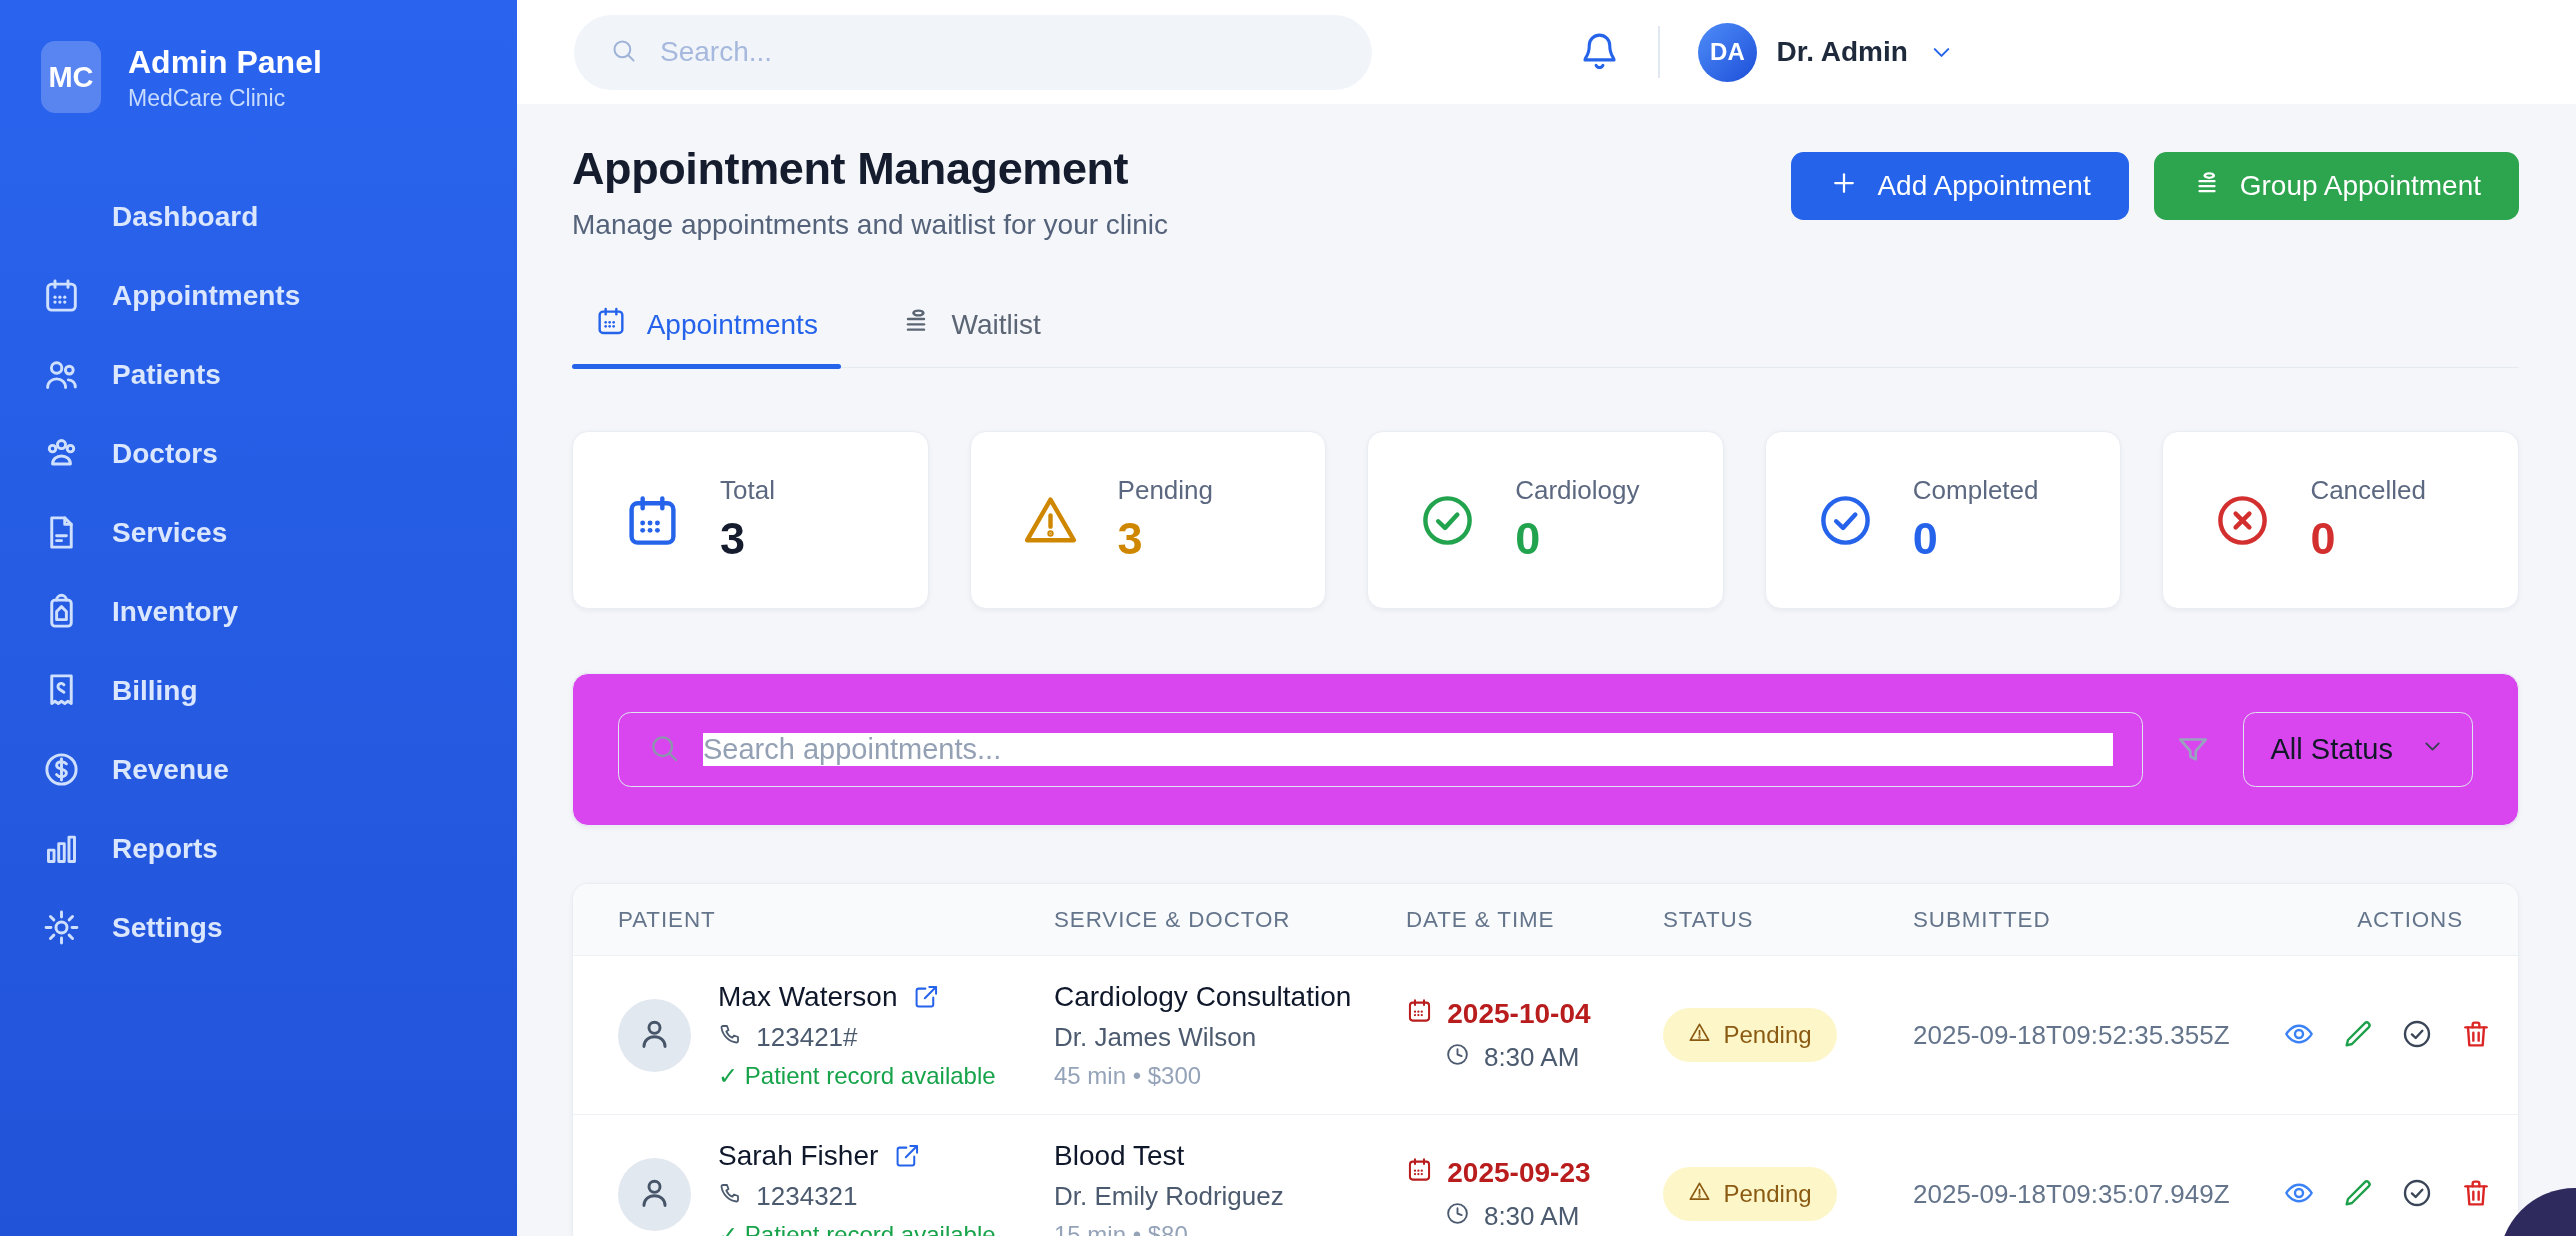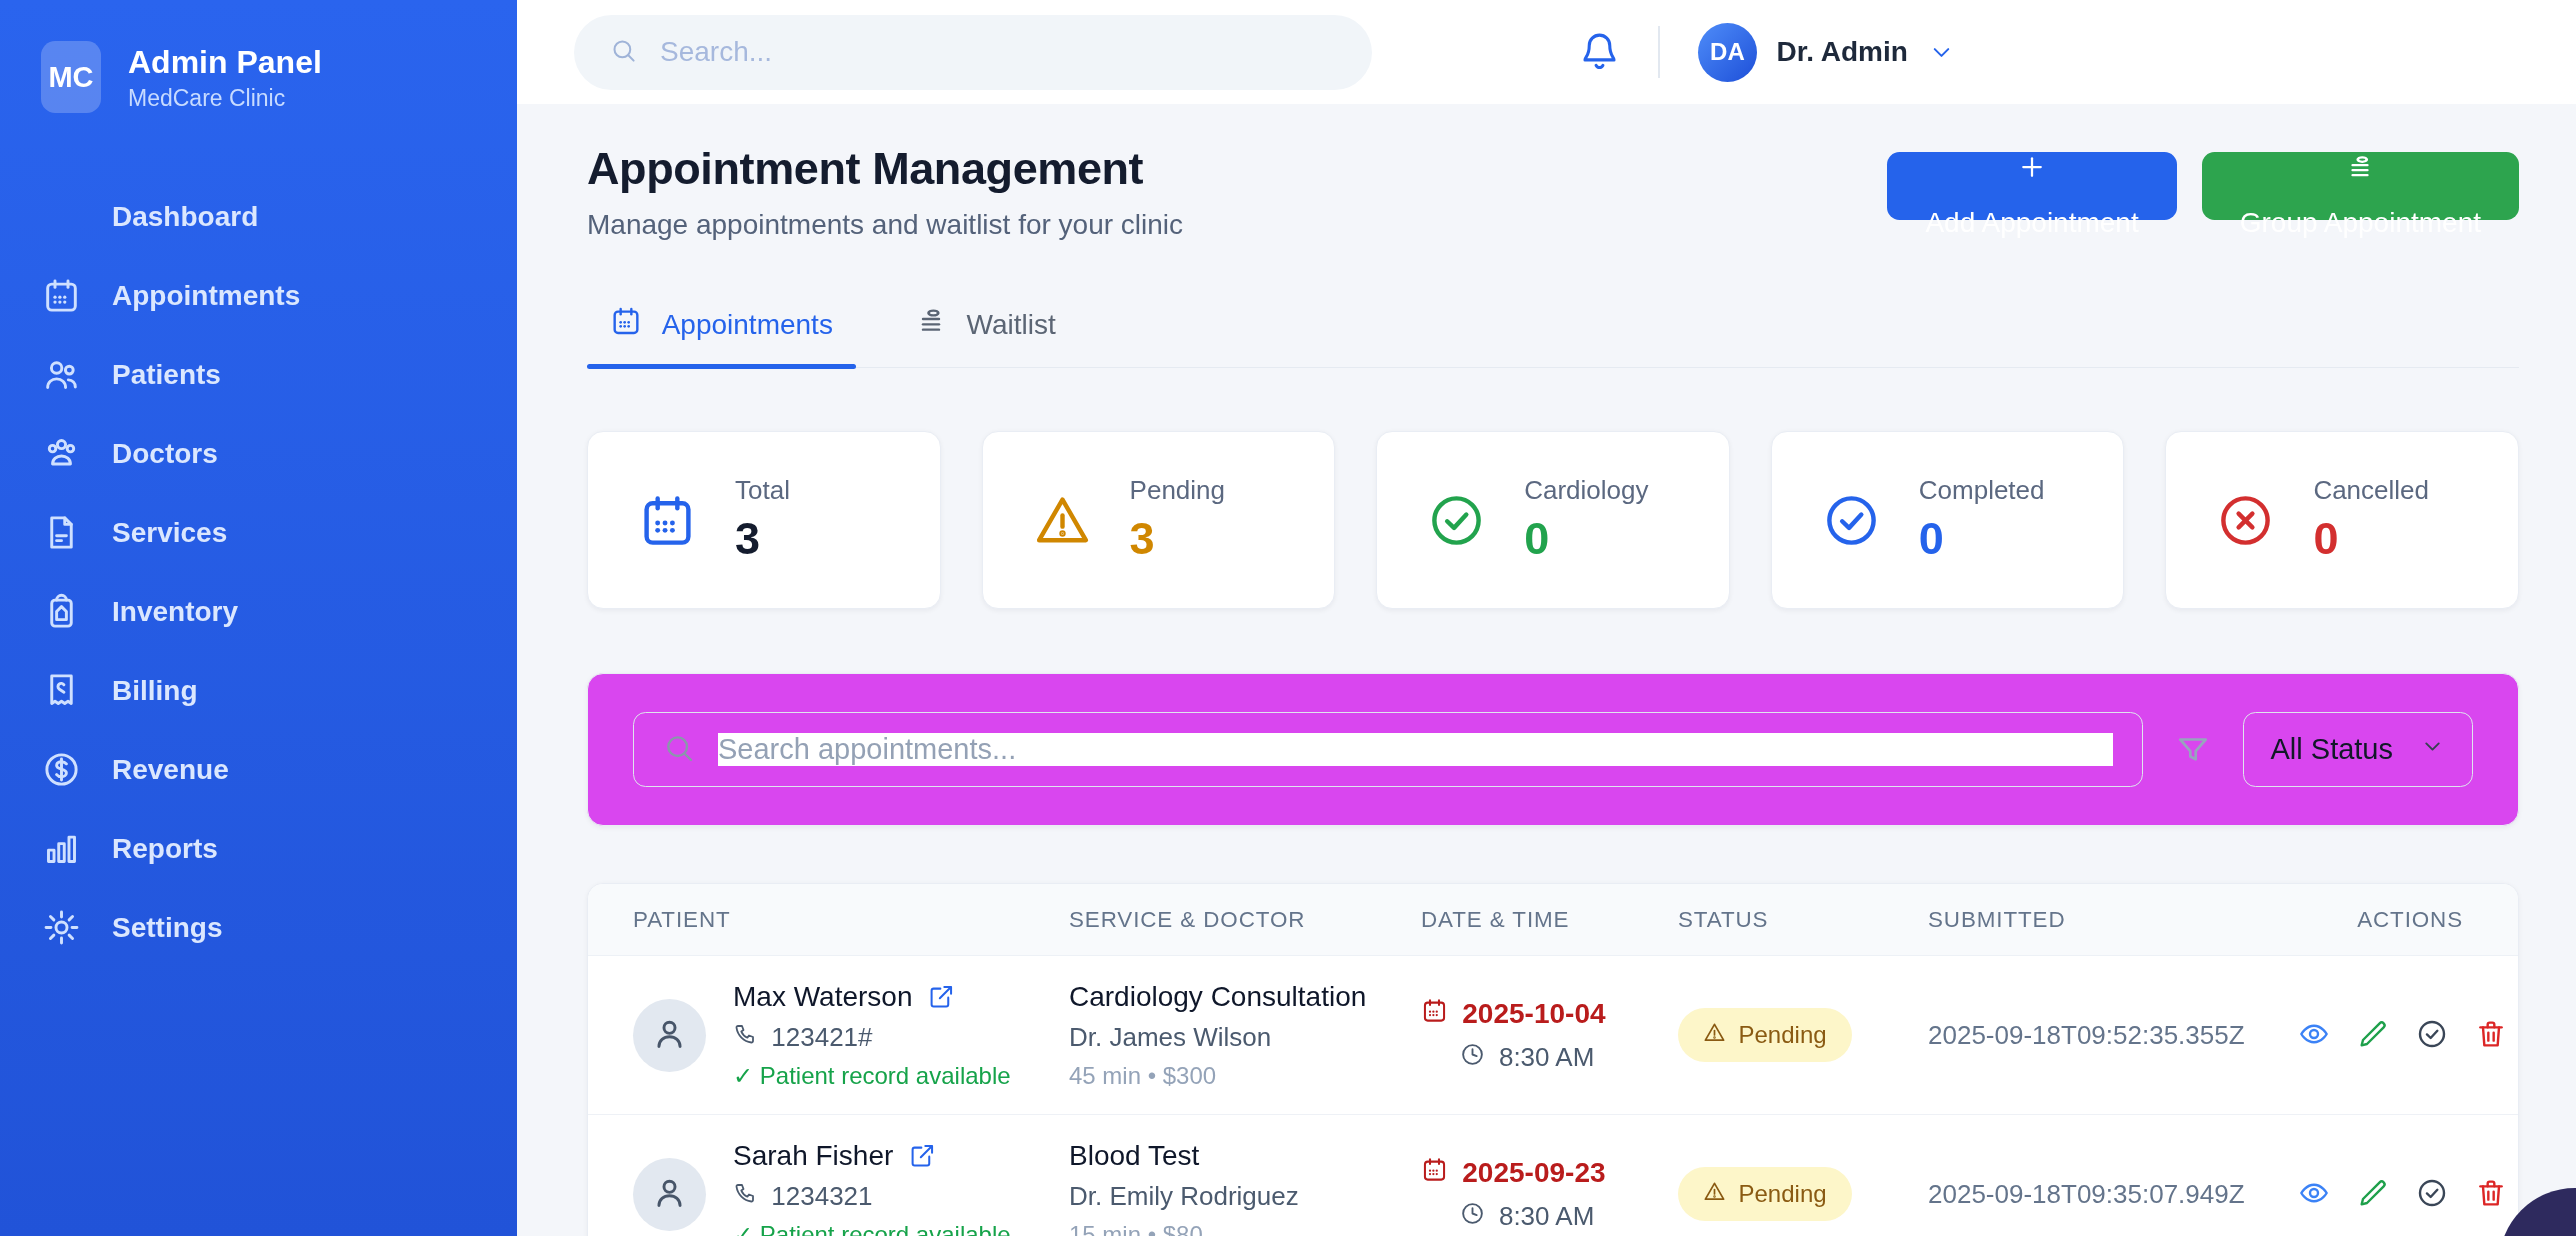--- a/index.html
+++ b/index.html
@@ -27,27 +27,27 @@
   .search-pill input::placeholder { color:#a6b8dd; }
   .bell-btn { margin-left:66px; color:#2563eb; cursor:pointer; display:flex; }
   .bell-btn svg { width:41px; height:41px; }
   .topbar-divider { width:1.8px; height:52px; background:#e2e8f0; margin:0 38px; }
   .user-chip { display:flex; align-items:center; gap:19.7px; cursor:pointer; }
   .user-avatar { width:59px; height:59px; border-radius:50%; background:linear-gradient(135deg,#4f8df9,#1d4fd8); color:#fff; font-size:24px; font-weight:bold; display:flex; align-items:center; justify-content:center; }
   .user-name { font-size:28px; font-weight:bold; color:#1e293b; }
   .user-chip .chev { color:#2563eb; display:flex; }
   .user-chip .chev svg { width:27px; height:27px; }
 
-  .content { flex:1; padding:39px 57px 0 34px; overflow:hidden;margin-left:36px; }
+  .content { flex:1; padding:39px 57px 0 55px; overflow:hidden; }
 
   .page-head { display:flex; justify-content:space-between; align-items:flex-start; }
   .page-title { font-size:45px; font-weight:800; color:#141c2e; letter-spacing:-0.4px; }
   .page-sub { font-size:28px; color:#54627a; margin-top:14.3px; }
   .head-actions { display:flex; gap:25px; margin-top:9px; }
-  .btn { display:flex; align-items:center; gap:18px; height:68px; padding:0 38px; border:none; border-radius:12.5px; color:#fff; font-size:28px; font-weight:500; font-family:inherit; cursor:pointer;flex-direction:column; }
+  .btn { display:flex; align-items:center; gap:18px; height:68px; padding:0 38px; border:none; border-radius:12.5px; color:#fff; font-size:28px; font-weight:500; font-family:inherit; cursor:pointer; }
   .btn svg { width:30px; height:30px; }
   .btn-blue { background:#2563eb; }
   .btn-green { background:#2da44e; }
 
   .tabs { display:flex; gap:36px; margin-top:48px; border-bottom:1.8px solid #e5eaf1; }
   .tab { display:flex; align-items:center; gap:19.7px; font-size:28px; padding:16px 23px 23px 23px; cursor:pointer; position:relative; }
   .tab svg { width:32px; height:32px; }
   .tab.active { color:#2563eb; font-weight:500; }
   .tab.active::after { content:""; position:absolute; left:0; right:0; bottom:-1.8px; height:5.4px; background:#2563eb; border-radius:2.7px; }
   .tab.inactive { color:#5b6574; }

